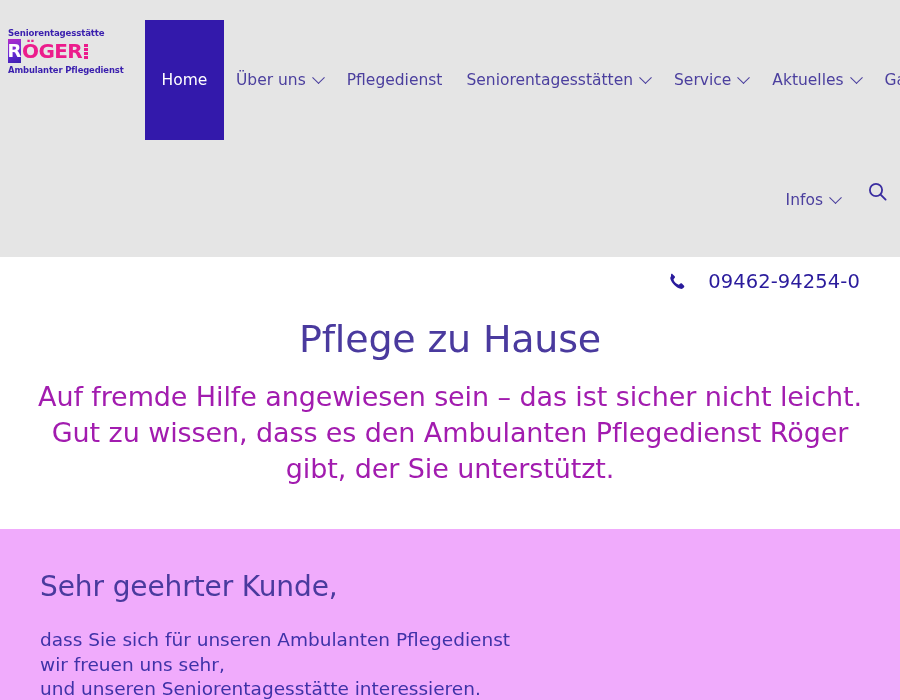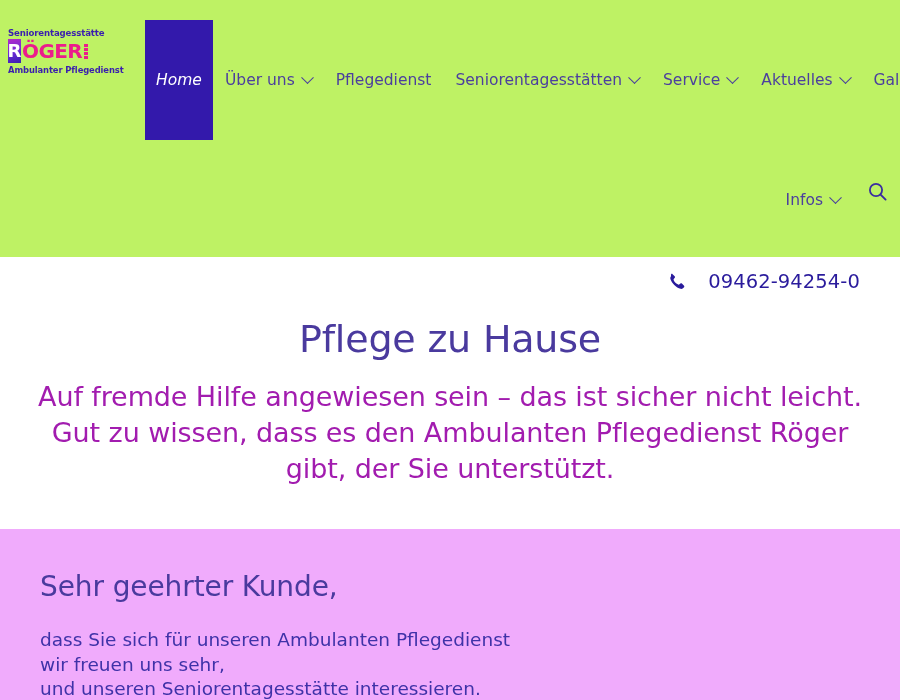--- a/index.html
+++ b/index.html
@@ -22,21 +22,21 @@
     width: 900px;
     height: 700px;
     background: #ffffff;
   }
 
   
   .site-header {
     position: relative;
     width: 900px;
     height: 257px;
-    background: #bef264;
+    background: #e5e5e5;
   }
 
   
   .logo {
     position: absolute;
     left: 8px;
     top: 28px;
     width: 92px;
     height: 45px;
     display: block;
@@ -121,23 +121,22 @@
     color: #4b3f9e;
     padding: 0 12px;
     cursor: pointer;
     white-space: nowrap;
     height: 120px;
     gap: 8px;
   }
   .nav-item.is-active {
     background: #3319ab;
     color: #ffffff;
-    width: 68px;
+    width: 79px;
     padding: 4px;
-    font-style: italic;
   }
   .caret {
     display: inline-block;
     width: 9px;
     height: 9px;
     border-right: 1.6px solid #4b3f9e;
     border-bottom: 1.6px solid #4b3f9e;
     transform: rotate(45deg) translate(-2px, -2px);
     flex: none;
   }

